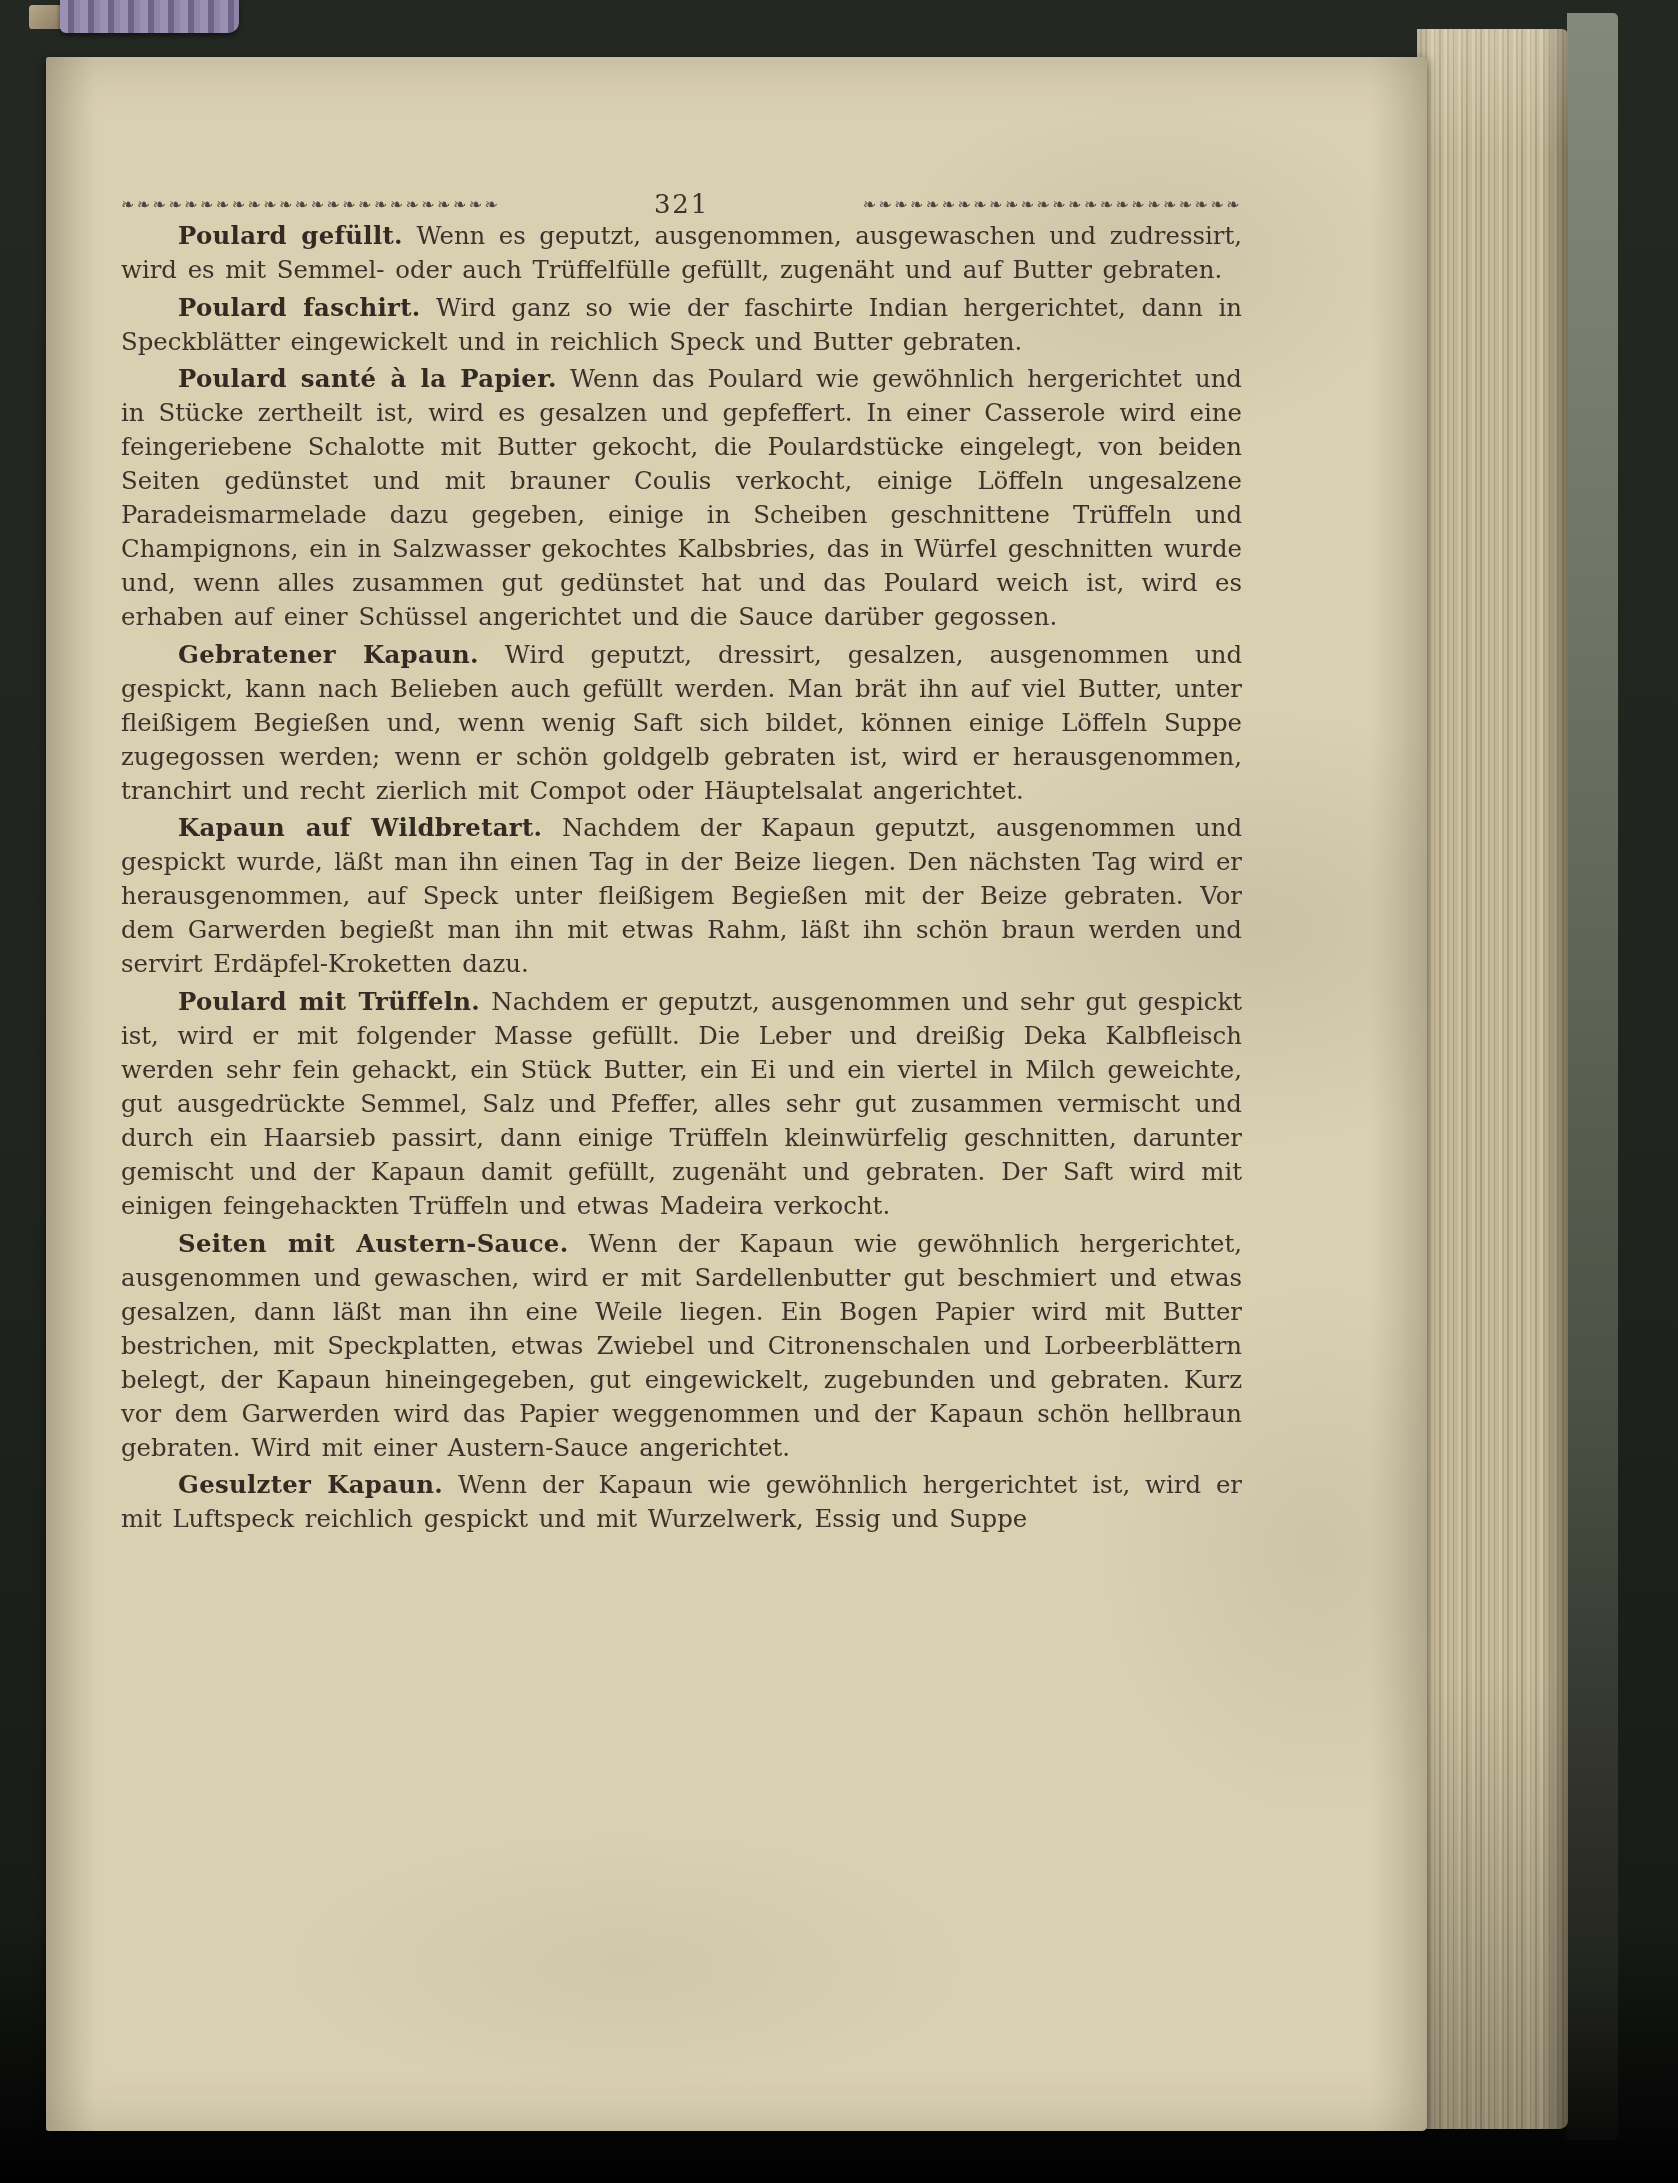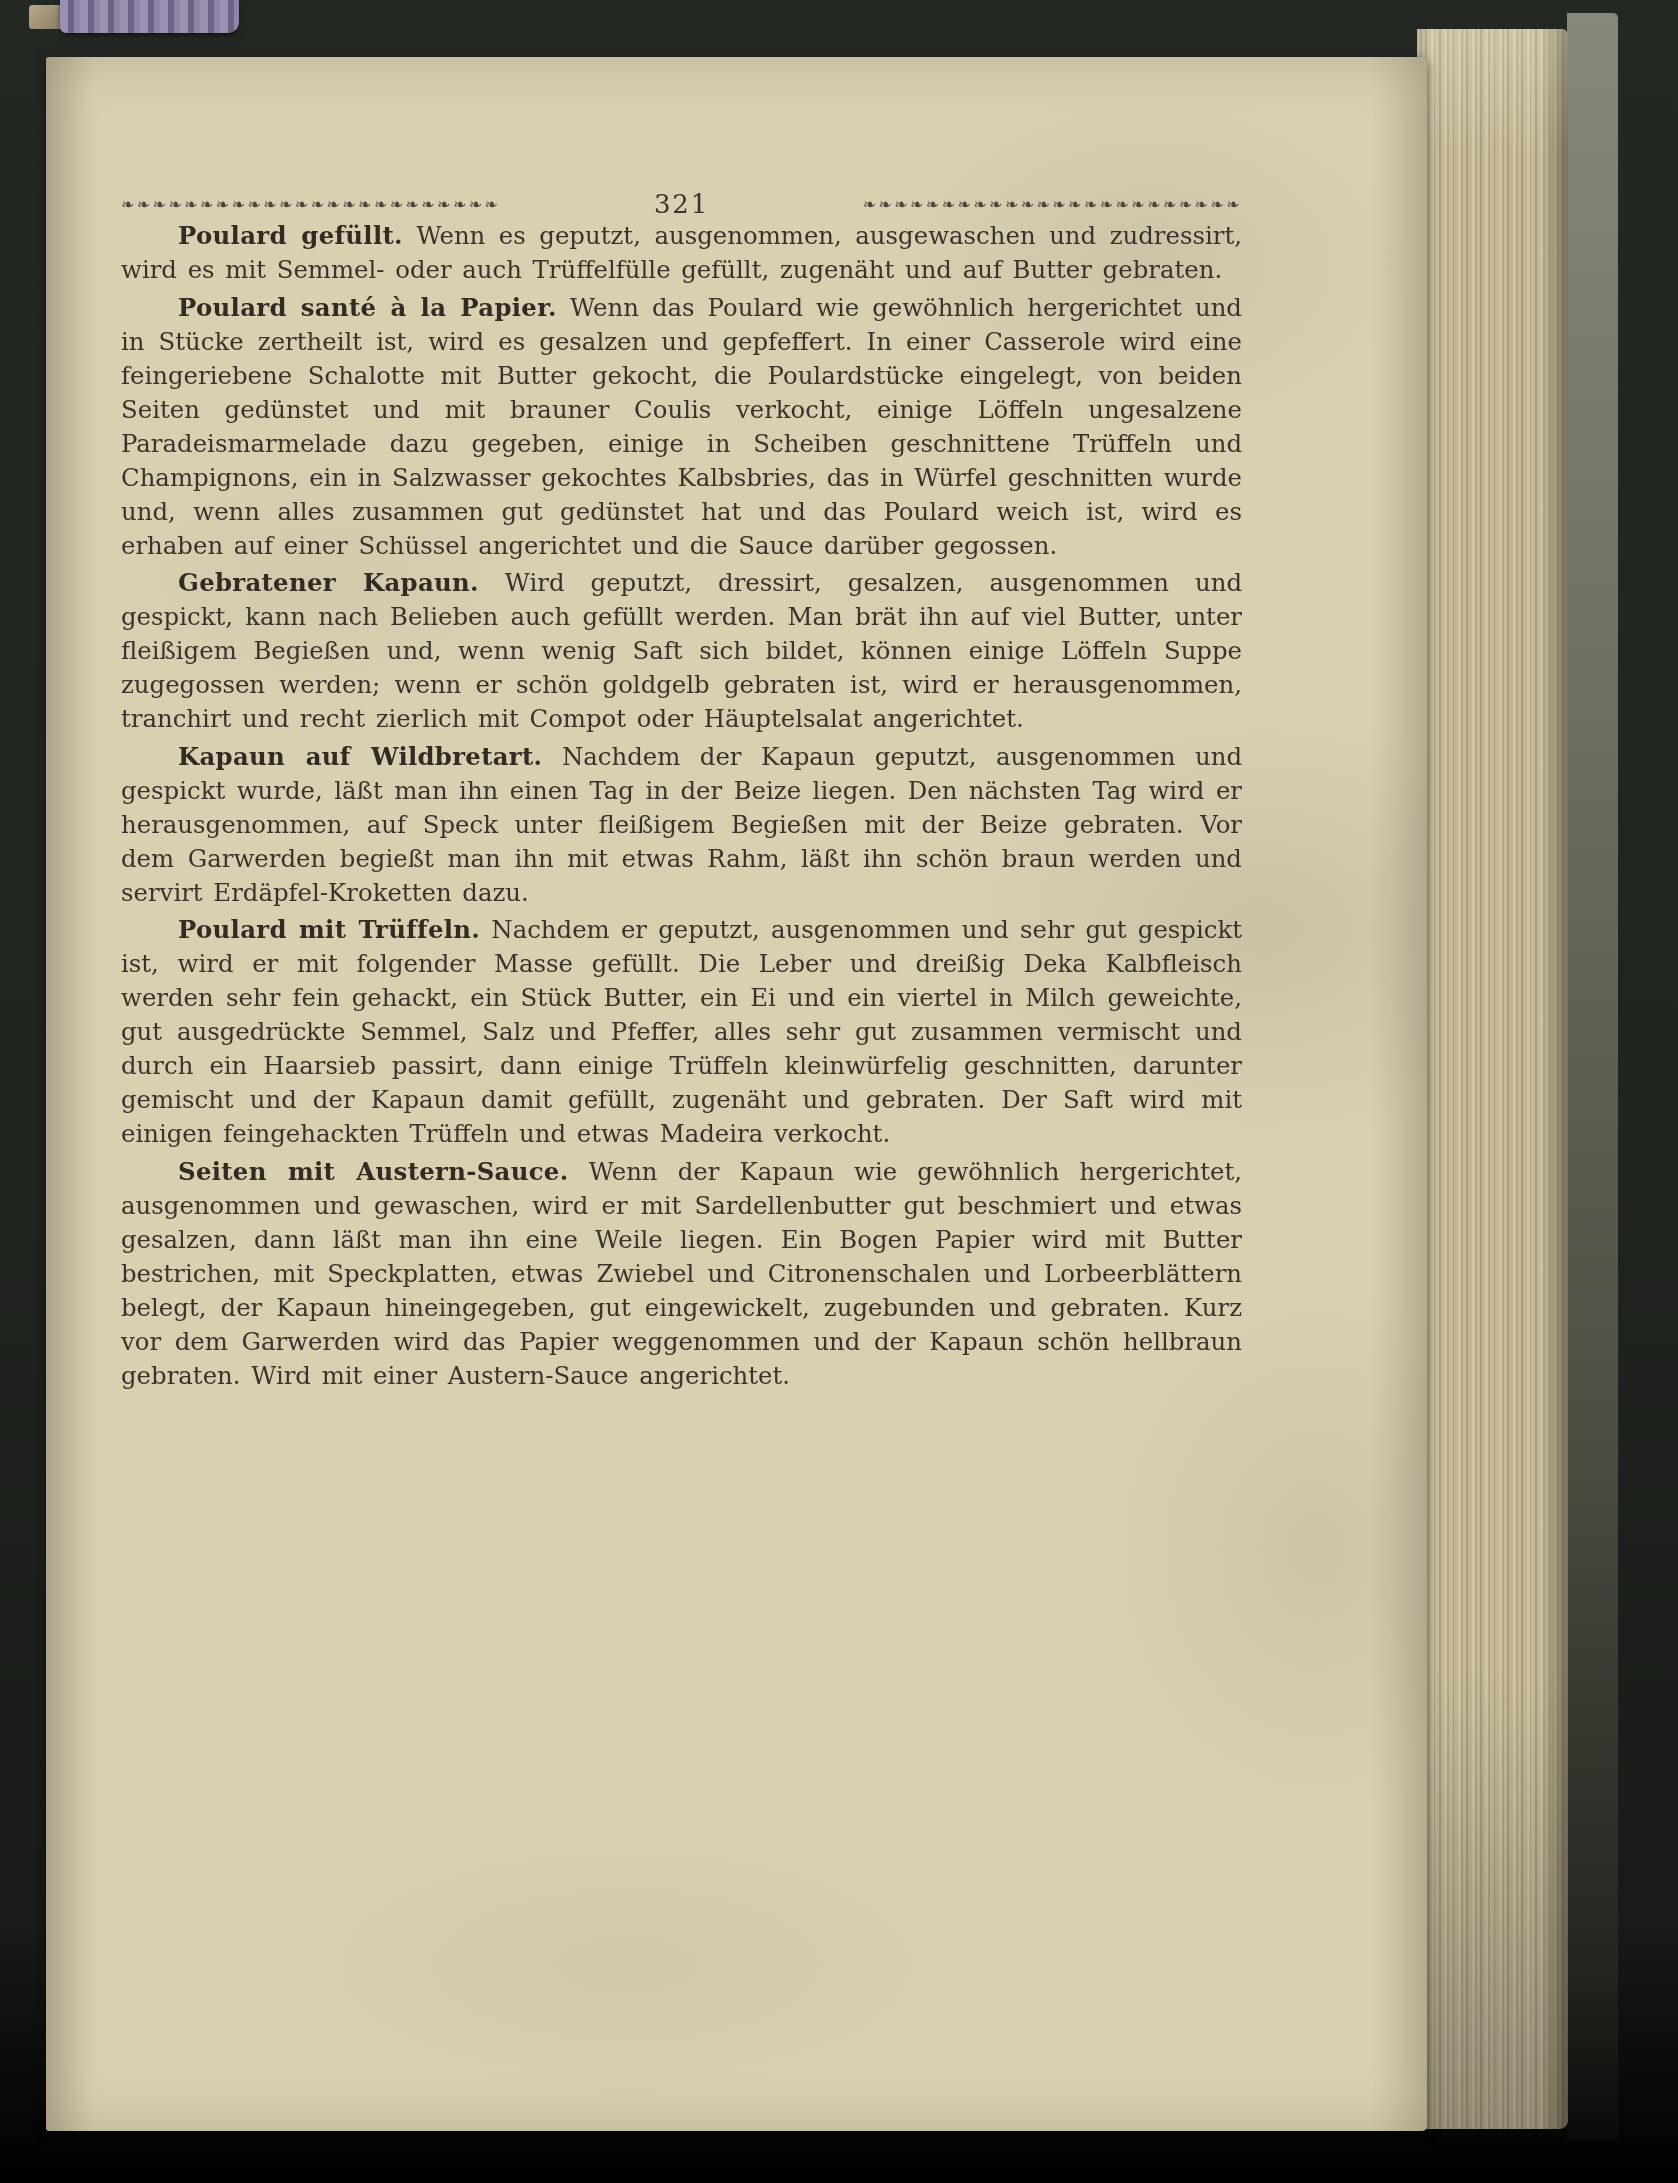--- a/index.html
+++ b/index.html
@@ -107,20 +107,24 @@
         <span class="orn right">❧❧❧❧❧❧❧❧❧❧❧❧❧❧❧❧❧❧❧❧❧❧❧❧</span>
       </div>
 
       <div class="body-text">
 
         <p>
           <b class="rtitle">Poulard gefüllt.</b>
           <span>Wenn es geputzt, ausgenommen, ausgewaschen und zudressirt, wird es mit Semmel- oder auch Trüffelfülle gefüllt, zugenäht und auf Butter gebraten.</span>
         </p>
 
+        <p>
+          <b class="rtitle">Poulard faschirt.</b>
+          <span>Wird ganz so wie der faschirte Indian hergerichtet, dann in Speckblätter eingewickelt und in reichlich Speck und Butter gebraten.</span>
+        </p>
 
         <p>
           <b class="rtitle">Poulard santé à la Papier.</b>
           <span>Wenn das Poulard wie gewöhnlich hergerichtet und in Stücke zertheilt ist, wird es gesalzen und gepfeffert. In einer Casserole wird eine feingeriebene Schalotte mit Butter gekocht, die Poulardstücke eingelegt, von beiden Seiten gedünstet und mit brauner Coulis verkocht, einige Löffeln ungesalzene Paradeismarmelade dazu gegeben, einige in Scheiben geschnittene Trüffeln und Champignons, ein in Salzwasser gekochtes Kalbsbries, das in Würfel geschnitten wurde und, wenn alles zusammen gut gedünstet hat und das Poulard weich ist, wird es erhaben auf einer Schüssel angerichtet und die Sauce darüber gegossen.</span>
         </p>
 
         <p>
           <b class="rtitle">Gebratener Kapaun.</b>
           <span>Wird geputzt, dressirt, gesalzen, ausgenommen und gespickt, kann nach Belieben auch gefüllt werden. Man brät ihn auf viel Butter, unter fleißigem Begießen und, wenn wenig Saft sich bildet, können einige Löffeln Suppe zugegossen werden; wenn er schön goldgelb gebraten ist, wird er herausgenommen, tranchirt und recht zierlich mit Compot oder Häuptelsalat angerichtet.</span>
         </p>
@@ -133,18 +137,22 @@
         <p>
           <b class="rtitle">Poulard mit Trüffeln.</b>
           <span>Nachdem er geputzt, ausgenommen und sehr gut gespickt ist, wird er mit folgender Masse gefüllt. Die Leber und dreißig Deka Kalbfleisch werden sehr fein gehackt, ein Stück Butter, ein Ei und ein viertel in Milch geweichte, gut ausgedrückte Semmel, Salz und Pfeffer, alles sehr gut zusammen vermischt und durch ein Haarsieb passirt, dann einige Trüffeln kleinwürfelig geschnitten, darunter gemischt und der Kapaun damit gefüllt, zugenäht und gebraten. Der Saft wird mit einigen feingehackten Trüffeln und etwas Madeira verkocht.</span>
         </p>
 
         <p>
           <b class="rtitle">Seiten mit Austern-Sauce.</b>
           <span>Wenn der Kapaun wie gewöhnlich hergerichtet, ausgenommen und gewaschen, wird er mit Sardellenbutter gut beschmiert und etwas gesalzen, dann läßt man ihn eine Weile liegen. Ein Bogen Papier wird mit Butter bestrichen, mit Speckplatten, etwas Zwiebel und Citronenschalen und Lorbeerblättern belegt, der Kapaun hineingegeben, gut eingewickelt, zugebunden und gebraten. Kurz vor dem Garwerden wird das Papier weggenommen und der Kapaun schön hellbraun gebraten. Wird mit einer Austern-Sauce angerichtet.</span>
         </p>
 
+        <p>
+          <b class="rtitle">Gesulzter Kapaun.</b>
+          <span>Wenn der Kapaun wie gewöhnlich hergerichtet ist, wird er mit Luftspeck reichlich gespickt und mit Wurzelwerk, Essig und Suppe</span>
+        </p>
 
       </div>
     </div>
   </div>
 </div>
 
 
 </body></html>

